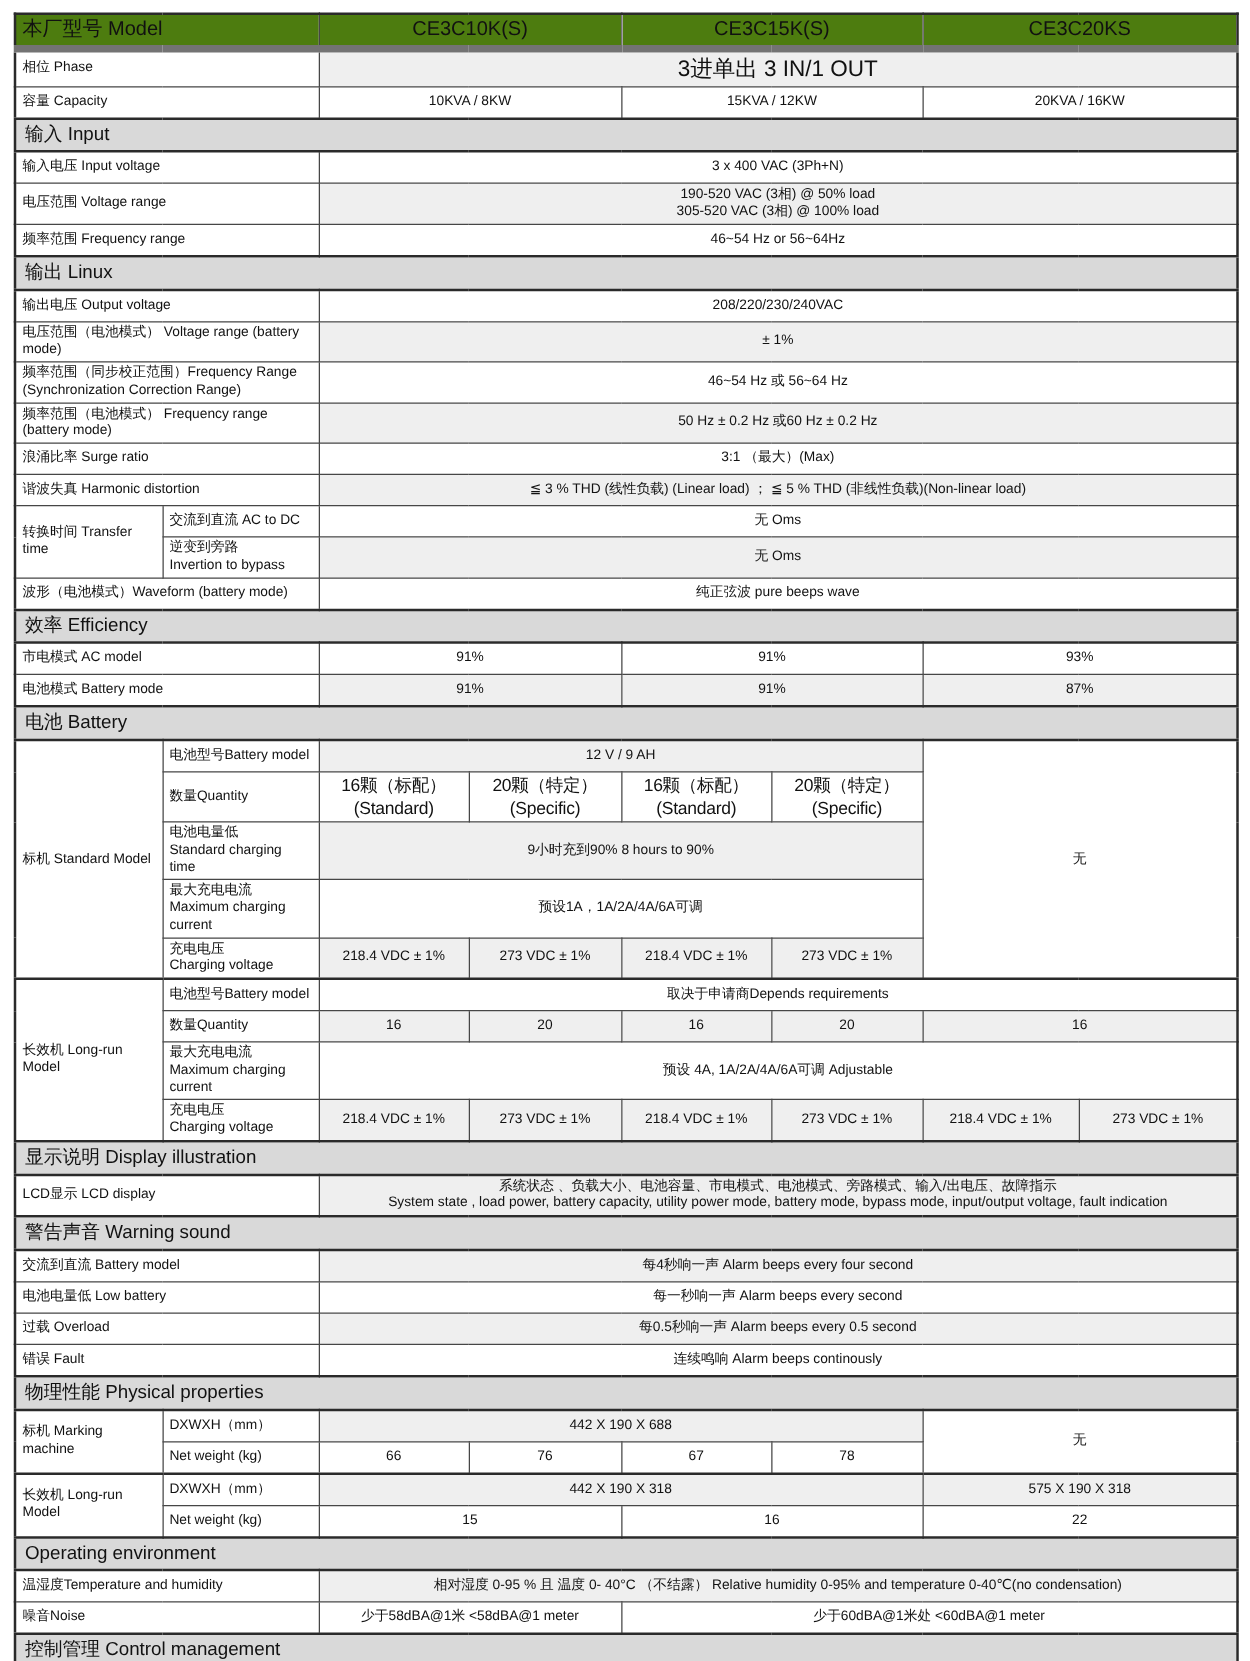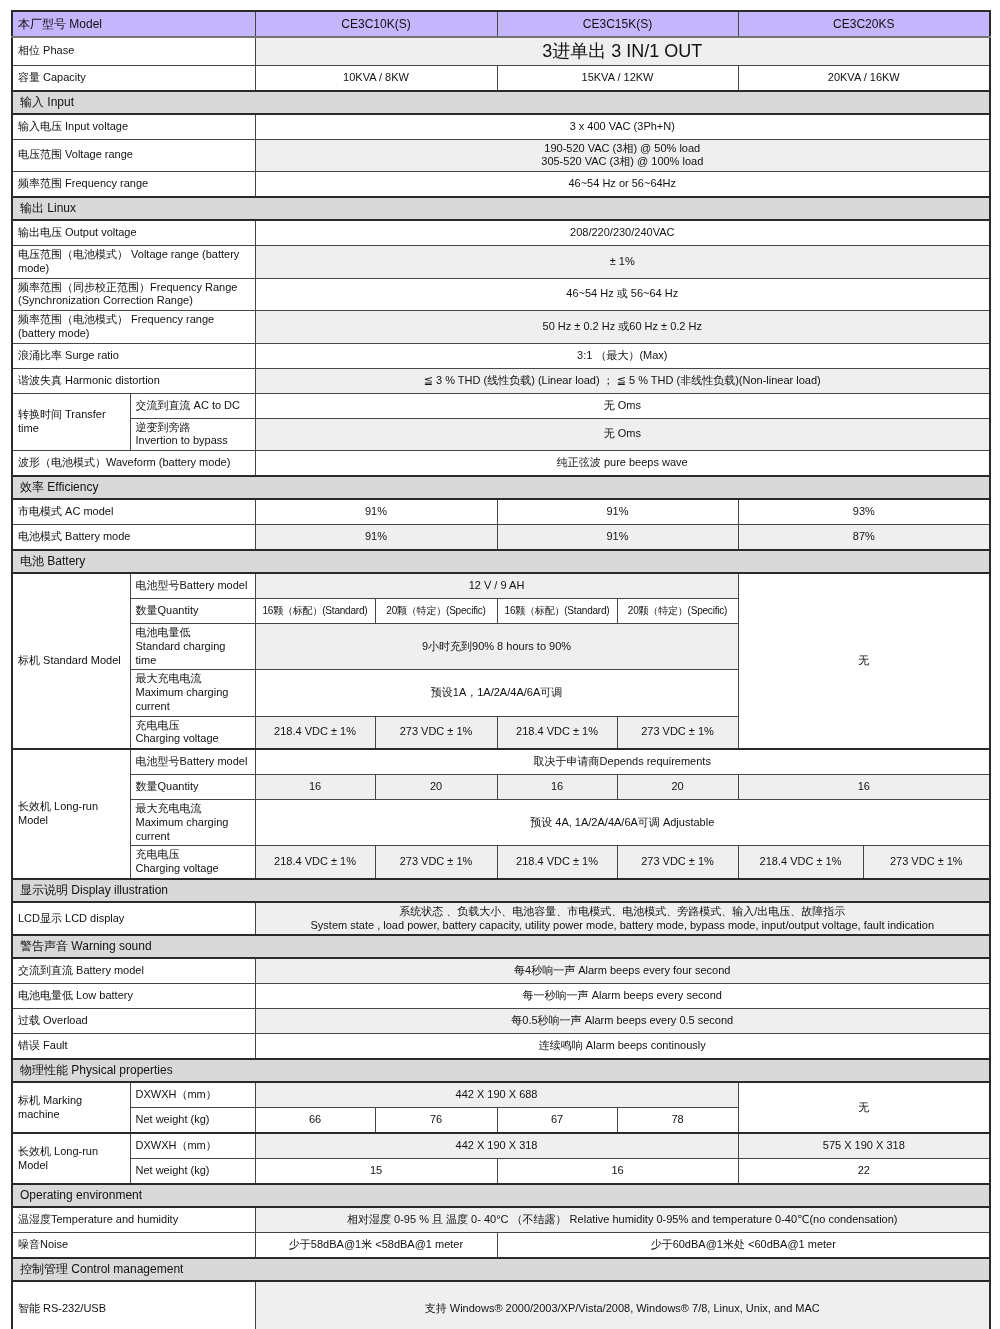--- a/index.html
+++ b/index.html
@@ -1,32 +1,32 @@
 <!DOCTYPE html>
 <html><head>
 <meta charset="utf-8">
 <style>
   html,body{margin:0;padding:0;background:#ffffff;color:#111;
     font-family:"Liberation Sans","DejaVu Sans",sans-serif;}
   .page{width:1000px;min-height:1329px;box-sizing:border-box;padding:10px 11px;background:#fff;}
   table{border-collapse:collapse;table-layout:fixed;width:978px;border:2px solid #2a2a2a;}
   td{border:1px solid #464646;padding:2px 6px;font-size:11px;vertical-align:middle;
      height:20px;line-height:1.25;overflow:hidden;word-wrap:break-word;}
-  td.section{background:#d9d9d9;font-size:12px;height:14px;padding:3px 7px;text-align:left;
+  td.section{background:#d9d9d9;font-size:15px;height:14px;padding:3px 7px;text-align:left;
      border-top:2px solid #2a2a2a;border-bottom:2px solid #2a2a2a;}
   td.label{background:#ffffff;text-align:left;padding-left:5px;}
   td.val{text-align:center;}
   .bg-lg{background:#efefef;}
   .bg-w{background:#ffffff;}
   .bg-head{background:#d9d9d9;}
-  tr.model-head td{background:#c4b5fd;font-size:12px;border-bottom:2px solid #737373;}
+  tr.model-head td{background:#4d7c0f;font-size:16px;border-bottom:6px solid #737373;}
   tr.thick-top td{border-top:2px solid #2a2a2a;}
   tr.tall td{height:50px;}
   .big{font-size:18px;}
-  .small{font-size:10px;letter-spacing:-0.2px;}
+  .small{font-size:14px;letter-spacing:-0.2px;}
 </style>
 </head>
 <body>
 
 <div class="page">
   <table id="spec-table">
     <colgroup>
       <col style="width:118px">
         <col style="width:125px">
       <col style="width:120px">

